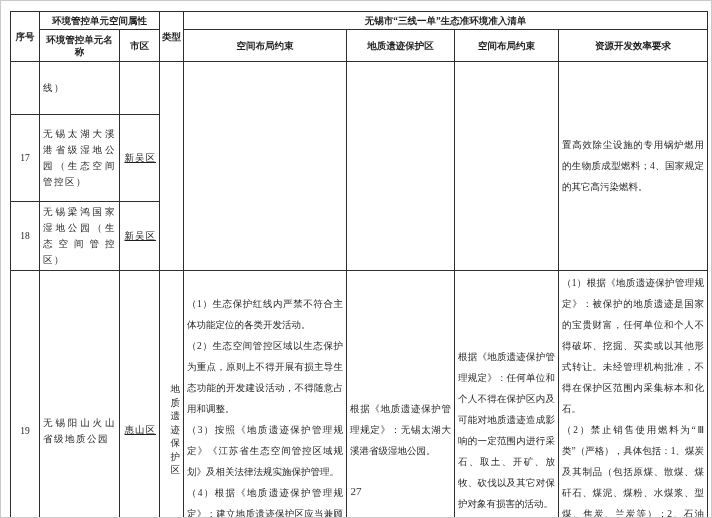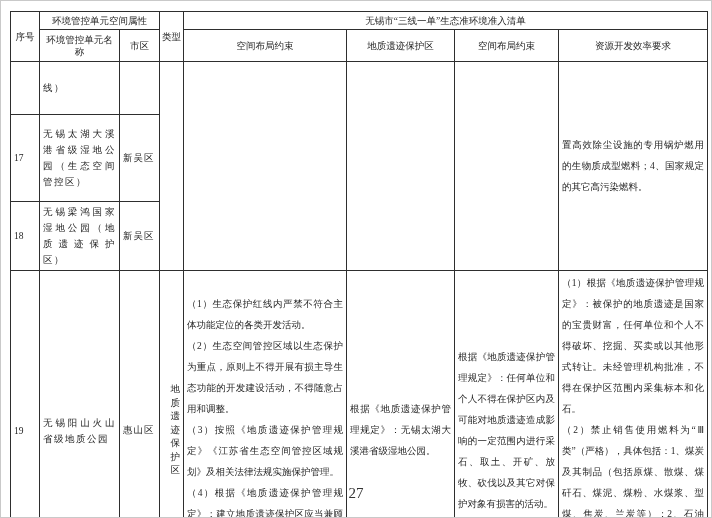--- a/index.html
+++ b/index.html
@@ -21,64 +21,64 @@
     border:1.5px solid #1a1a1a;
   }
   table.env th, table.env td {
     border:1px solid #2e2e2e;
     font-size:9.5px;
     padding:2px 3px;
     vertical-align:middle;
     overflow:hidden;
   }
   table.env th {
-    font-weight:normal;
+    font-weight:bold;
     text-align:center;
     line-height:12px;
     padding:1px 2px;
     word-break:break-all;
   }
   .rh-head1 { height:18px; }
   .rh-head2 { height:32px;padding-left:48px; }
   .rh-cont  { height:53px; }
   .rh-17    { height:87px; }
   .rh-18    { height:48px; }
   .rh-19    { height:230px; }
 
-  td.serial { font-size:10px;border-radius:7px; }
+  td.serial { text-align:center; font-size:10px;border-radius:7px; }
   td.name-cell {
     text-align:justify; text-justify:inter-character;
     word-break:break-all;
     letter-spacing:1.5px;
     line-height:16px;
     padding:2px 5px;
   }
   td.name-top { vertical-align:top; text-align:left; }
-  td.district { text-align:left; letter-spacing:1px; }
+  td.district { text-align:right; letter-spacing:1px;text-decoration:underline; }
   td.type-cell {
     text-align:right;
     word-break:break-all;
     line-height:13.5px;
     padding:2px 5px;
   }
   td.content {
     text-align:justify; text-justify:inter-character;
     word-break:break-all;
     white-space:pre-line;
     line-height:21px;
     padding:3px 5px;
     margin-left:9px;
   }
   td.v-top { vertical-align:top; }
   td.v-mid { vertical-align:middle; }
   .page-number {
     position:absolute;
     left:0; right:0; top:484px;
     text-align:center;
-    font-size:15px;
+    font-size:11px;
     color:#333;
   }
 </style>
 </head>
 <body>
 
 <div class="page">
 
   <table class="env">
     <colgroup>
@@ -118,21 +118,21 @@
         <td rowspan="3" class="content v-top"></td>
         <td rowspan="3" class="content v-top">置高效除尘设施的专用锅炉燃用的生物质成型燃料；4、国家规定的其它高污染燃料。</td>
       </tr>
       <tr class="rh-17">
         <td class="serial">17</td>
         <td class="name-cell">无锡太湖大溪港省级湿地公园（生态空间管控区）</td>
         <td class="district">新吴区</td>
       </tr>
       <tr class="rh-18">
         <td class="serial">18</td>
-        <td class="name-cell">无锡梁鸿国家湿地公园（地质遗迹保护区）</td>
+        <td class="name-cell">无锡梁鸿国家湿地公园（生态空间管控区）</td>
         <td class="district">新吴区</td>
       </tr>
       <tr class="rh-19">
         <td class="serial">19</td>
         <td class="name-cell">无锡阳山火山省级地质公园</td>
         <td class="district">惠山区</td>
         <td class="type-cell">地质遗迹保护区</td>
         <td class="content v-top">（1）生态保护红线内严禁不符合主体功能定位的各类开发活动。
 （2）生态空间管控区域以生态保护为重点，原则上不得开展有损主导生态功能的开发建设活动，不得随意占用和调整。
 （3）按照《地质遗迹保护管理规定》《江苏省生态空间管控区域规划》及相关法律法规实施保护管理。

